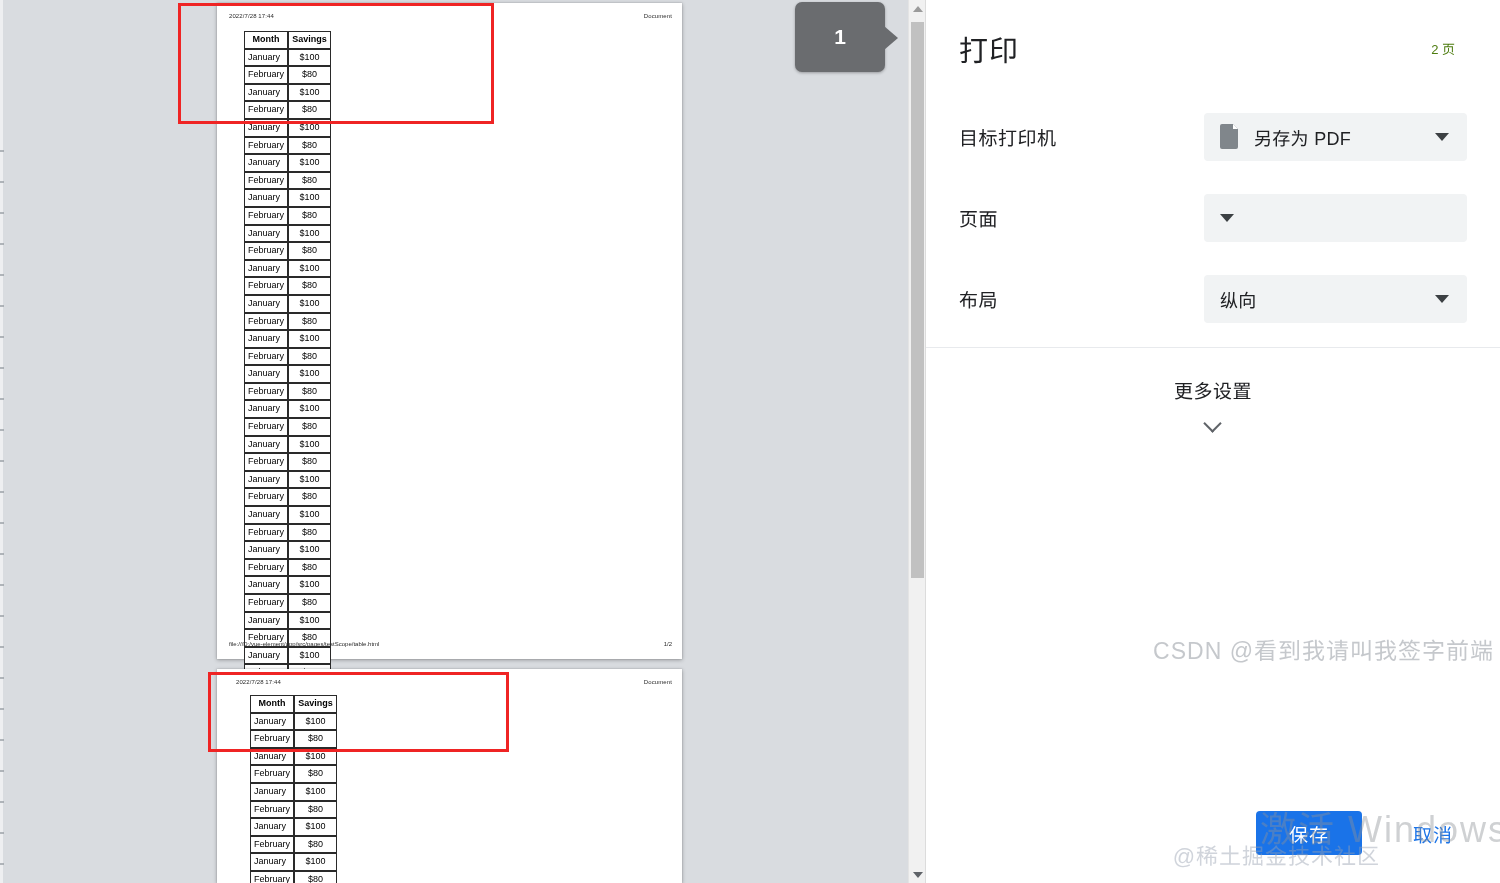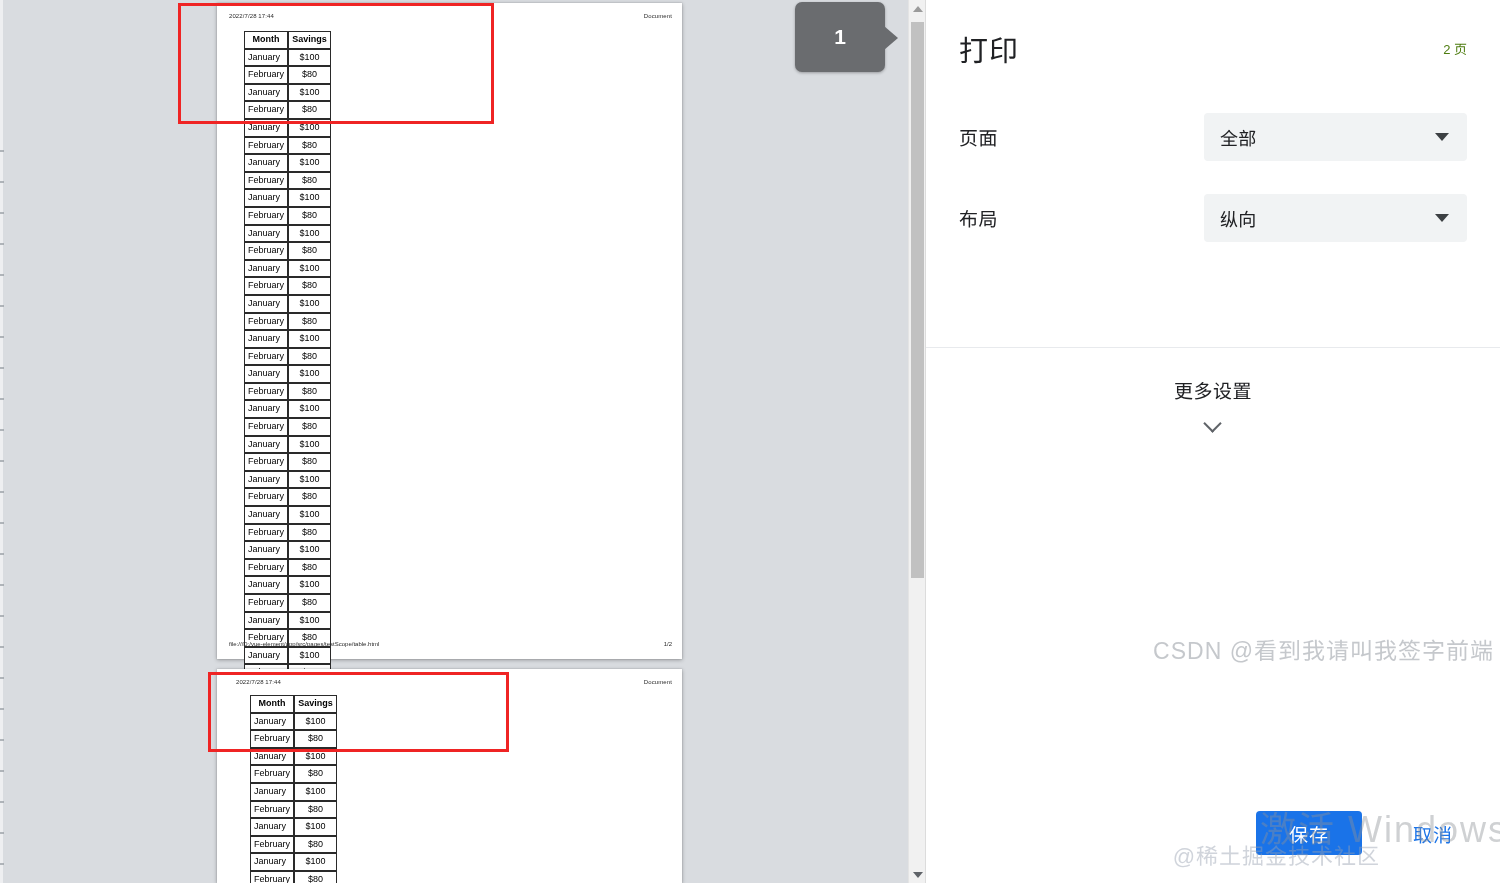--- a/index.html
+++ b/index.html
@@ -146,21 +146,21 @@
   .print-panel {
     position: absolute; left: 925px; top: 0;
     width: 575px; height: 883px;
     background: #ffffff;
     border-left: 1px solid #dcdcdc;
   }
   .panel-header {
     position: absolute; left: 0; top: 0; right: 0;
     height: 96px;
     display: flex; align-items: center; justify-content: space-between;
-    padding: 0 33px 0 33px;
+    padding: 0 45px 0 33px;
   }
   .panel-title { font-size: 29px; color: #202124; letter-spacing: 1px; }
   .panel-count { font-size: 13px; color: #4d7c0f; }
 
   .settings {
     position: absolute; left: 0; top: 96px; right: 0;
     padding: 0 33px;
   }
   .setting-row {
     display: flex; align-items: center;
@@ -568,25 +568,35 @@
 
   <div class="print-panel">
 
     <div class="panel-header">
       <div class="panel-title">打印</div>
       <div class="panel-count">2 页</div>
     </div>
 
     <div class="settings">
 
+      <div class="setting-row">
+        <div class="setting-label">目标打印机</div>
+        <div class="select-box">
+          <svg class="doc-icon" viewBox="0 0 20 25">
+            <path d="M2 0 h11 l5 5 v18 a2 2 0 0 1 -2 2 h-14 a2 2 0 0 1 -2 -2 v-21 a2 2 0 0 1 2 -2 z" fill="#80868b"></path>
+            <path d="M13 0 l5 5 h-5 z" fill="#ffffff"></path>
+          </svg>
+          <span class="select-value">另存为 PDF</span>
+          <span class="caret"></span>
+        </div>
+      </div>
 
       <div class="setting-row">
         <div class="setting-label">页面</div>
         <div class="select-box">
-          <span class="select-value">全部</span>
           <span class="caret"></span>
         </div>
       </div>
 
       <div class="setting-row">
         <div class="setting-label">布局</div>
         <div class="select-box">
           <span class="select-value">纵向</span>
           <span class="caret"></span>
         </div>

